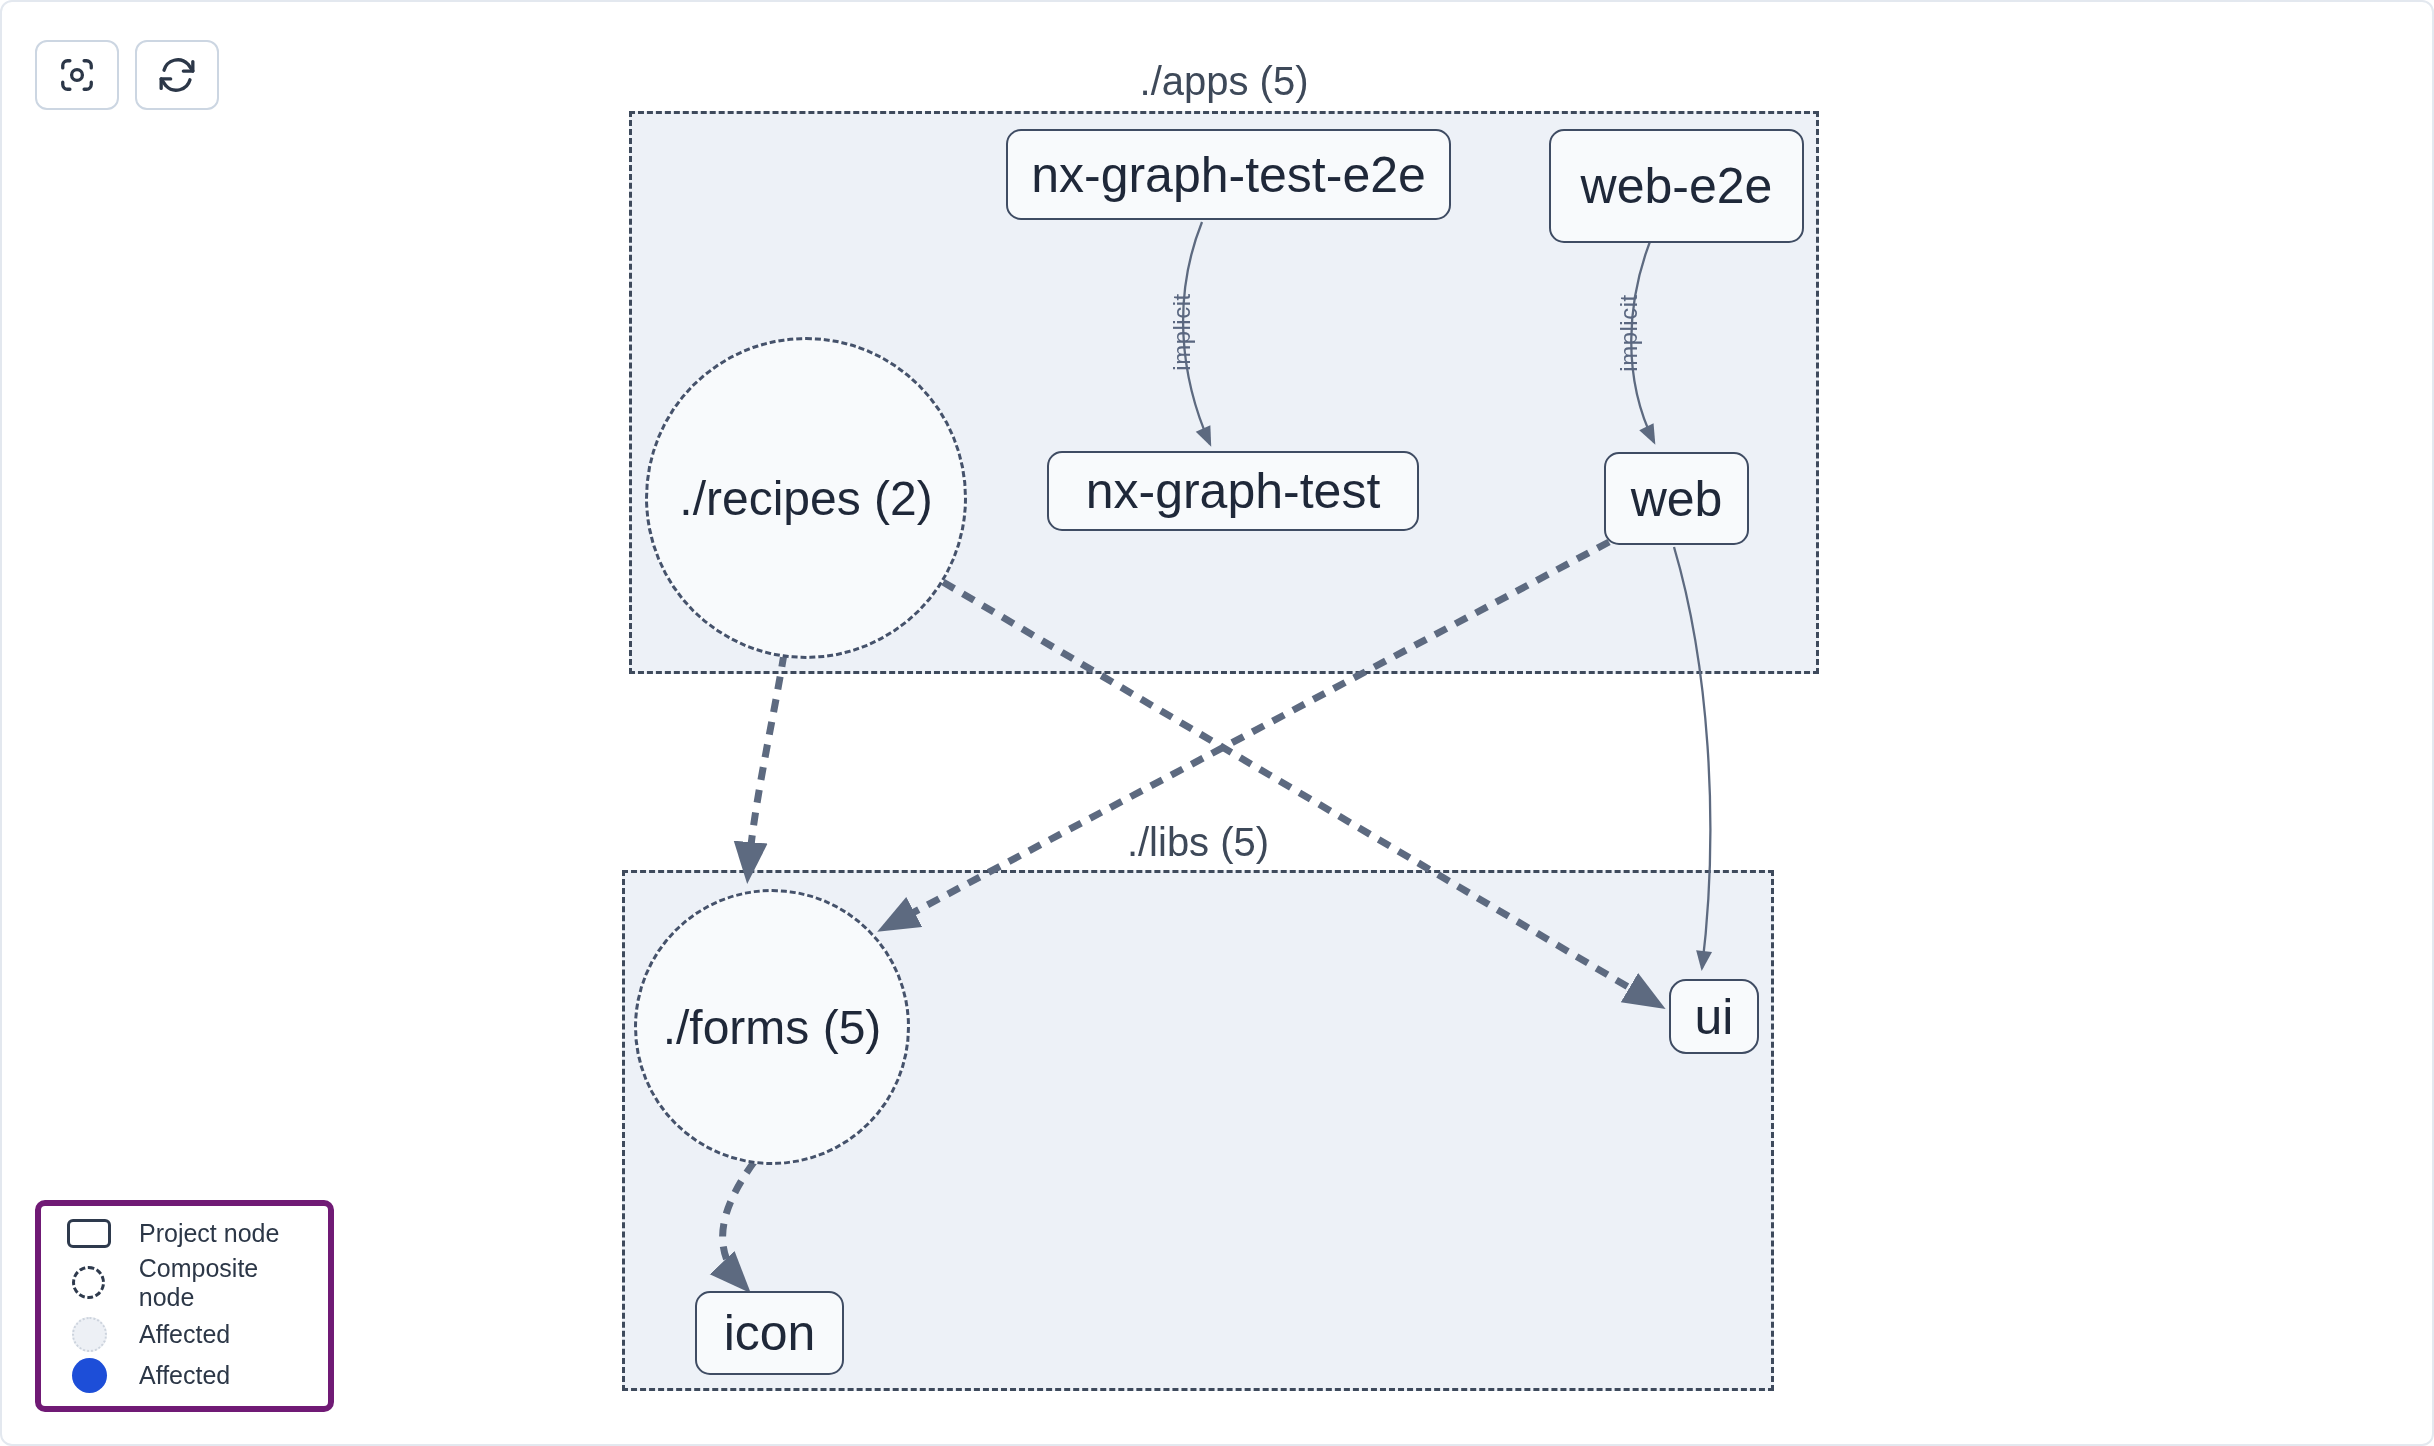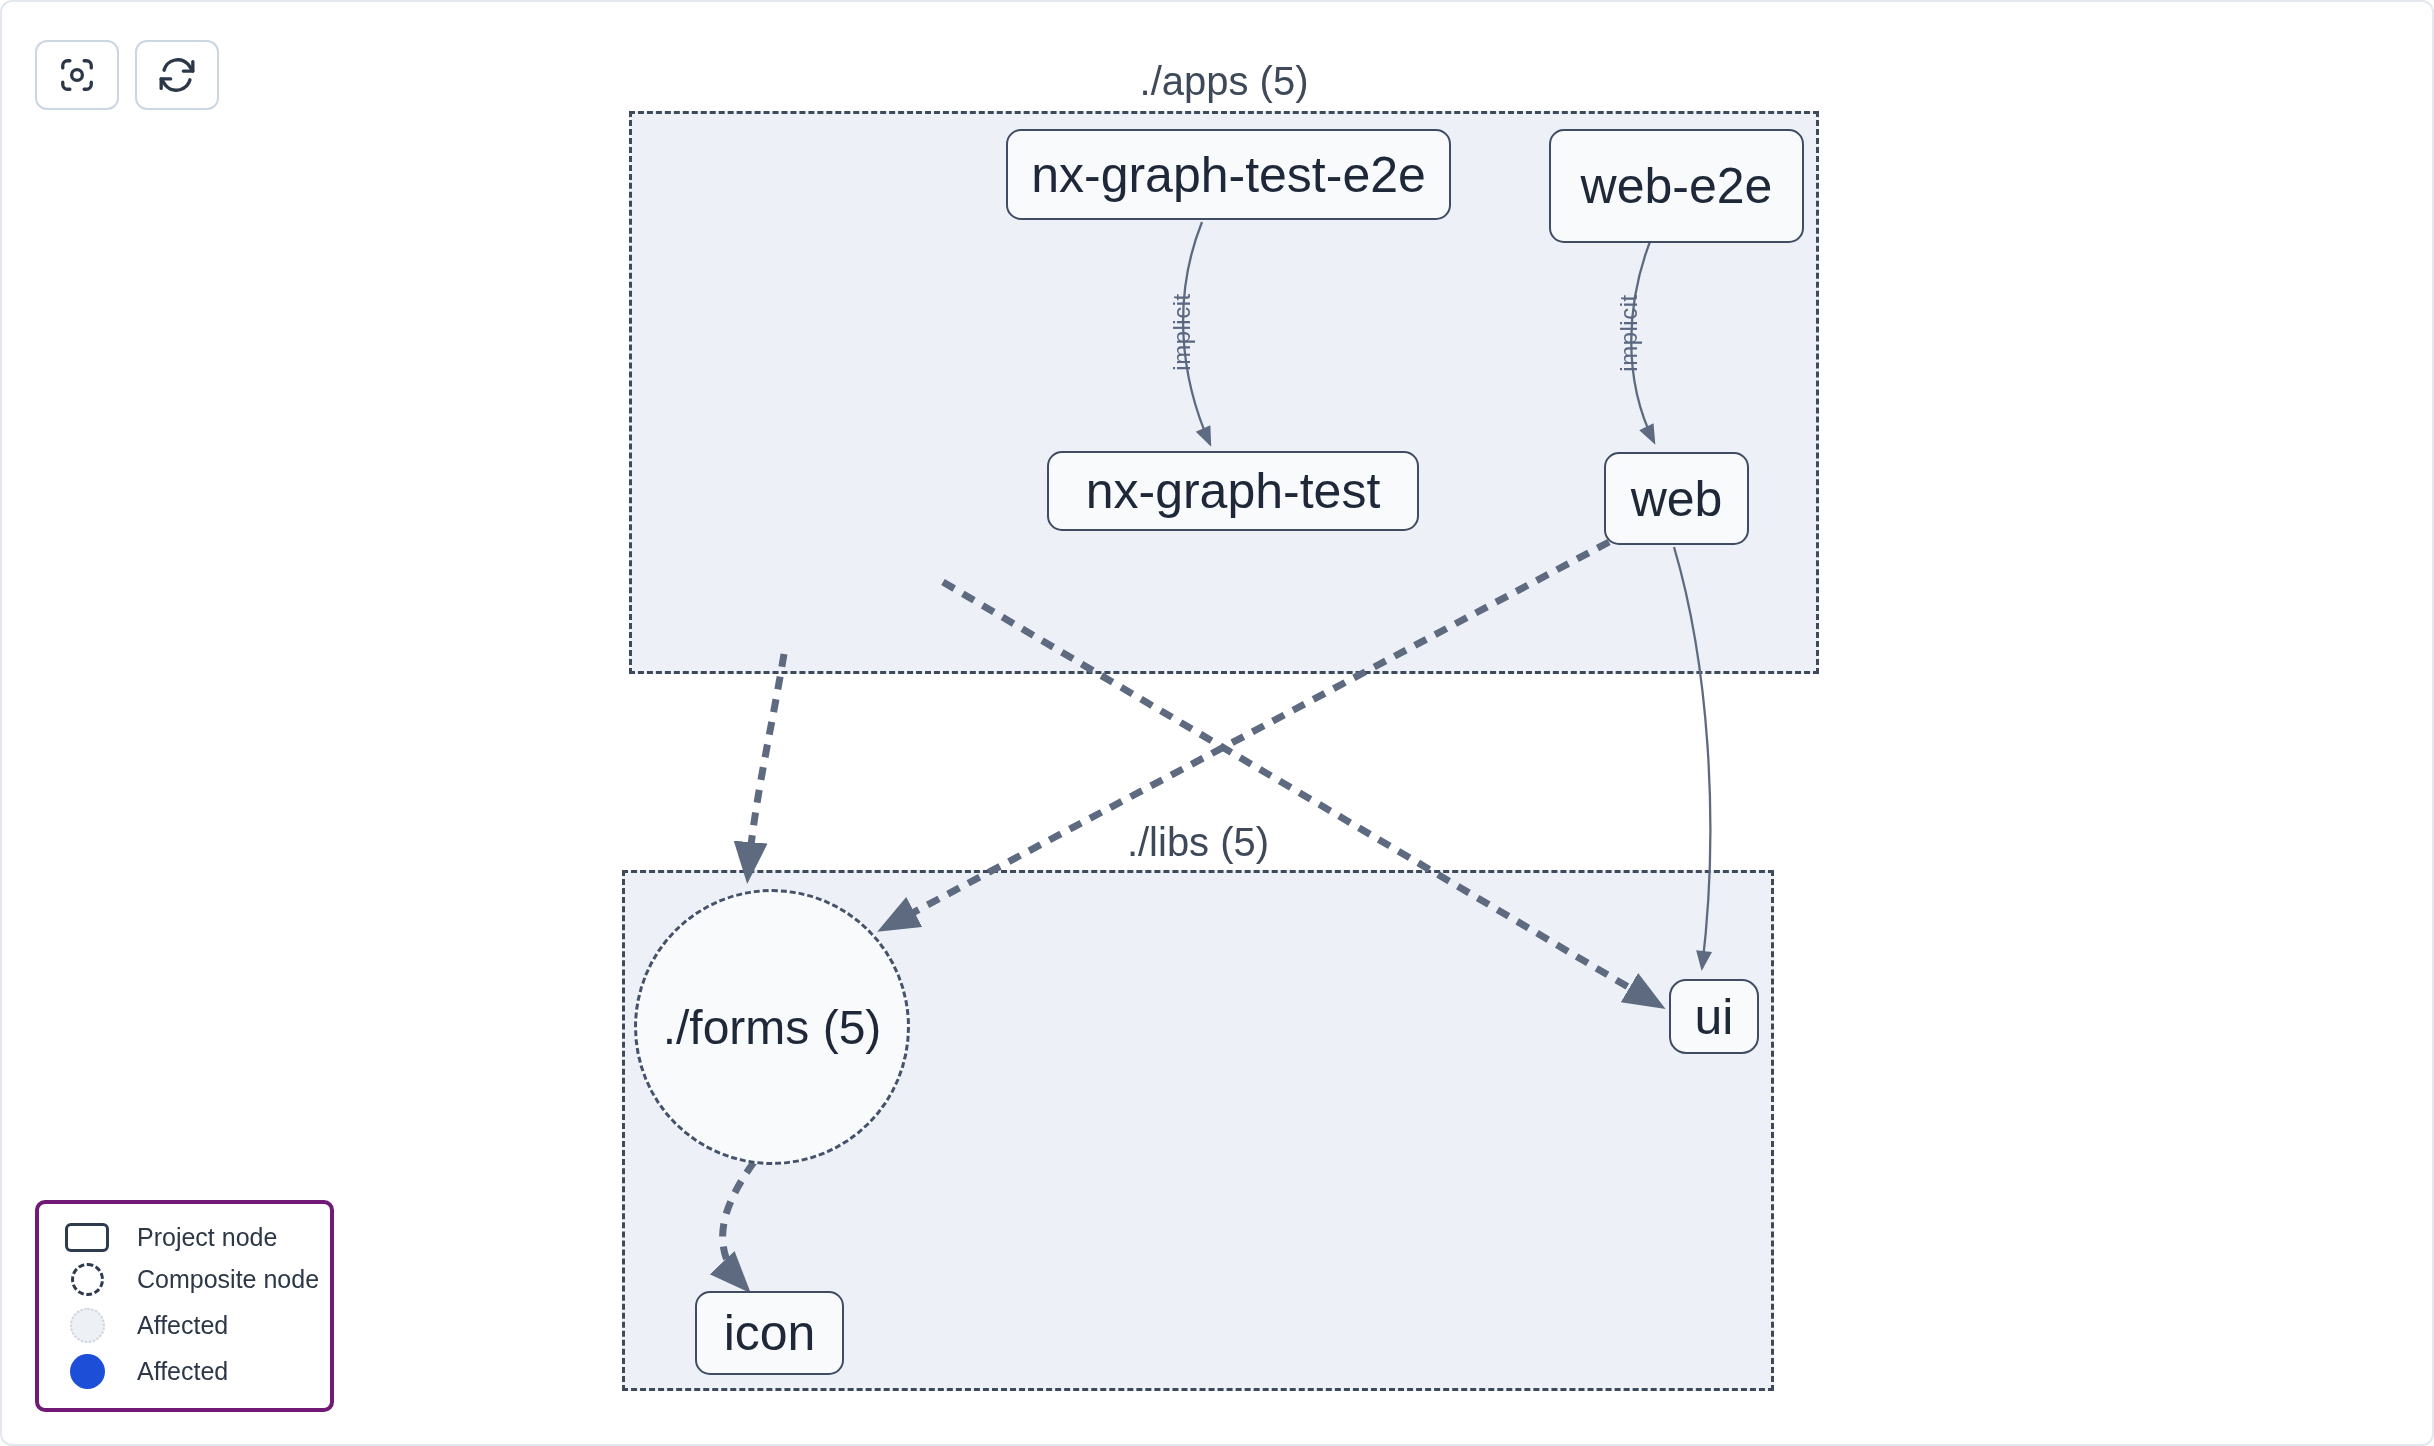--- a/index.html
+++ b/index.html
@@ -67,21 +67,21 @@
   .edge-label {
     position:absolute; transform:translate(-50%,-50%) rotate(-90deg);
     font-size:24px; color:#5a6780; letter-spacing:0.5px; pointer-events:none;
   }
   #implicit-1 { left:1180px; top:330px; }
   #implicit-2 { left:1627px; top:331px; }
 
   
   .legend {
     position:absolute; left:33px; top:1198px; width:299px; height:212px;
-    background:#ffffff; border:4px solid #701a75; border-radius:10px;
+    background:#ffffff; border:6px solid #701a75; border-radius:10px;
     box-sizing:border-box; display:flex; flex-direction:column;
     justify-content:space-evenly; padding:8px 8px 8px 22px;
   }
   .legend-row { display:flex; align-items:center; gap:24px; }
   .swatch-wrap { width:52px; display:flex; justify-content:center; }
   .sw-project  { width:44px; height:29px; border:3px solid #2e3a4d; border-radius:6px; background:#ffffff; box-sizing:border-box; }
   .sw-composite{ width:33px; height:33px; border:3px dashed #2e3a4d; border-radius:50%; box-sizing:border-box; }
   .sw-affected { width:35px; height:35px; border:2px dotted #ccd3dd; border-radius:50%; background:#edf0f5; box-sizing:border-box; }
   .sw-touched  { width:35px; height:35px; border-radius:50%; background:#1d4ed8; }
   .legend-label { font-size:25px; color:#2c3747; }
@@ -120,20 +120,21 @@
   <div class="edge-label" id="implicit-1">implicit</div>
   <div class="edge-label" id="implicit-2">implicit</div>
 
   <div class="node" id="node-nx-graph-test-e2e">nx-graph-test-e2e</div>
   <div class="node" id="node-web-e2e">web-e2e</div>
   <div class="node" id="node-nx-graph-test">nx-graph-test</div>
   <div class="node" id="node-web">web</div>
   <div class="node" id="node-ui">ui</div>
   <div class="node" id="node-icon">icon</div>
 
+  <div class="composite" id="node-recipes">./recipes (2)</div>
   <div class="composite" id="node-forms">./forms (5)</div>
 
   <div class="tool-btn" id="btn-focus">
     <span style="display:flex;">
       <svg viewBox="0 0 24 24">
         <path d="M7.5 3 H6 a3 3 0 0 0 -3 3 v1.5"></path>
         <path d="M16.5 3 H18 a3 3 0 0 1 3 3 v1.5"></path>
         <path d="M21 16.5 V18 a3 3 0 0 1 -3 3 h-1.5"></path>
         <path d="M3 16.5 V18 a3 3 0 0 0 3 3 h1.5"></path>
         <circle cx="12" cy="12" r="3.4"></circle>

